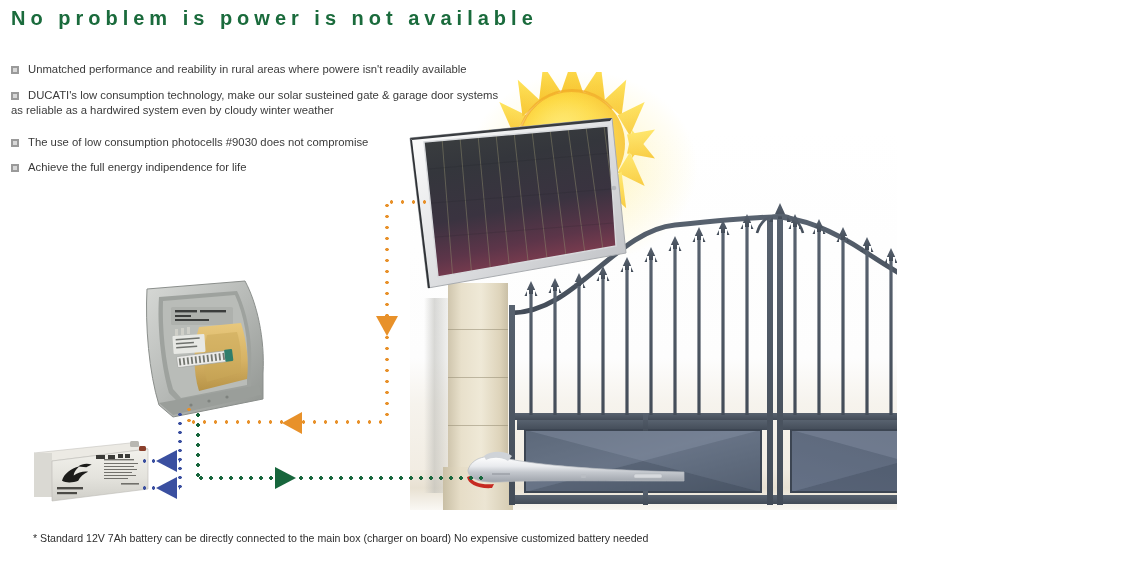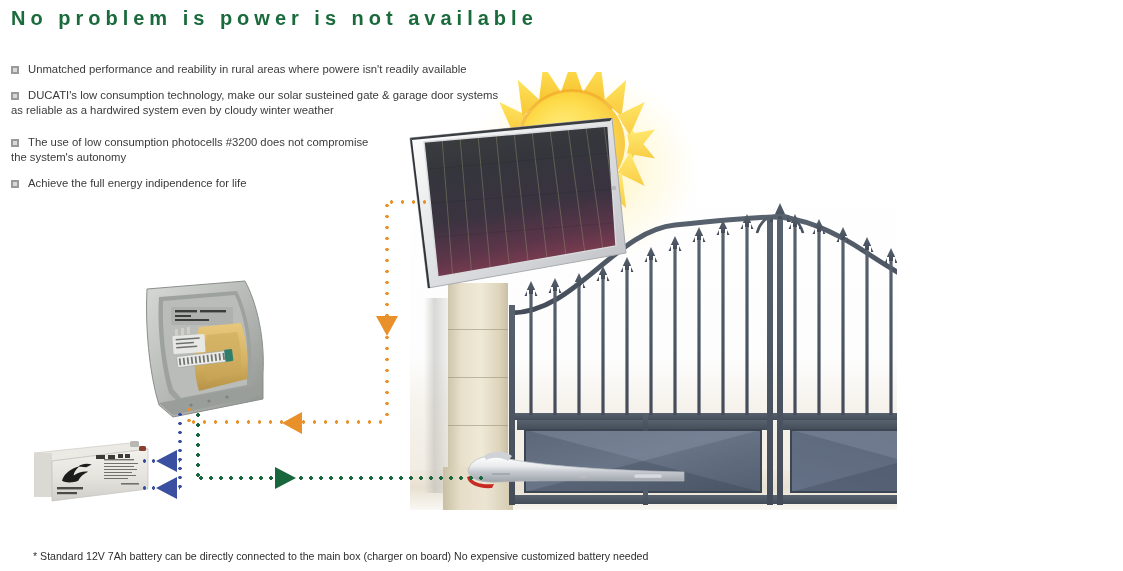--- a/index.html
+++ b/index.html
@@ -66,21 +66,21 @@
     font-size:27px;
     font-weight:bold;
     letter-spacing:0.4px;
     color:#d3d3d3;
     white-space:nowrap;
   }
 
   
   #footnotes{
     position:absolute;
-    left:33px; top:548px;
+    left:33px; top:530px;
     font-size:10.6px;
     line-height:16px;
     color:#2e2e2e;
   }
   #footnotes div{white-space:nowrap;}
 
   
   .photo{position:absolute;}
 
   
@@ -659,22 +659,21 @@
       <span class="bullet-text">
         <span>DUCATI's low consumption technology, make our solar susteined gate &amp; garage door systems</span>
         <span class="l2">as reliable as a hardwired system even by cloudy winter weather</span>
       </span>
     </div>
     <div class="bullet-row" style="margin-top:16px">
       <span class="bullet-mark">
           <i></i>
         </span>
       <span class="bullet-text">
-        <span>The use of low consumption photocells #3200  does not compromise</span>
-        <span class="l2">the system's autonomy</span>
+        <span>The use of low consumption photocells #9030  does not compromise</span>
       </span>
     </div>
     <div class="bullet-row" style="">
       <span class="bullet-mark">
           <i></i>
         </span>
       <span class="bullet-text">
         <span>Achieve the full energy indipendence for life</span>
       </span>
     </div>

